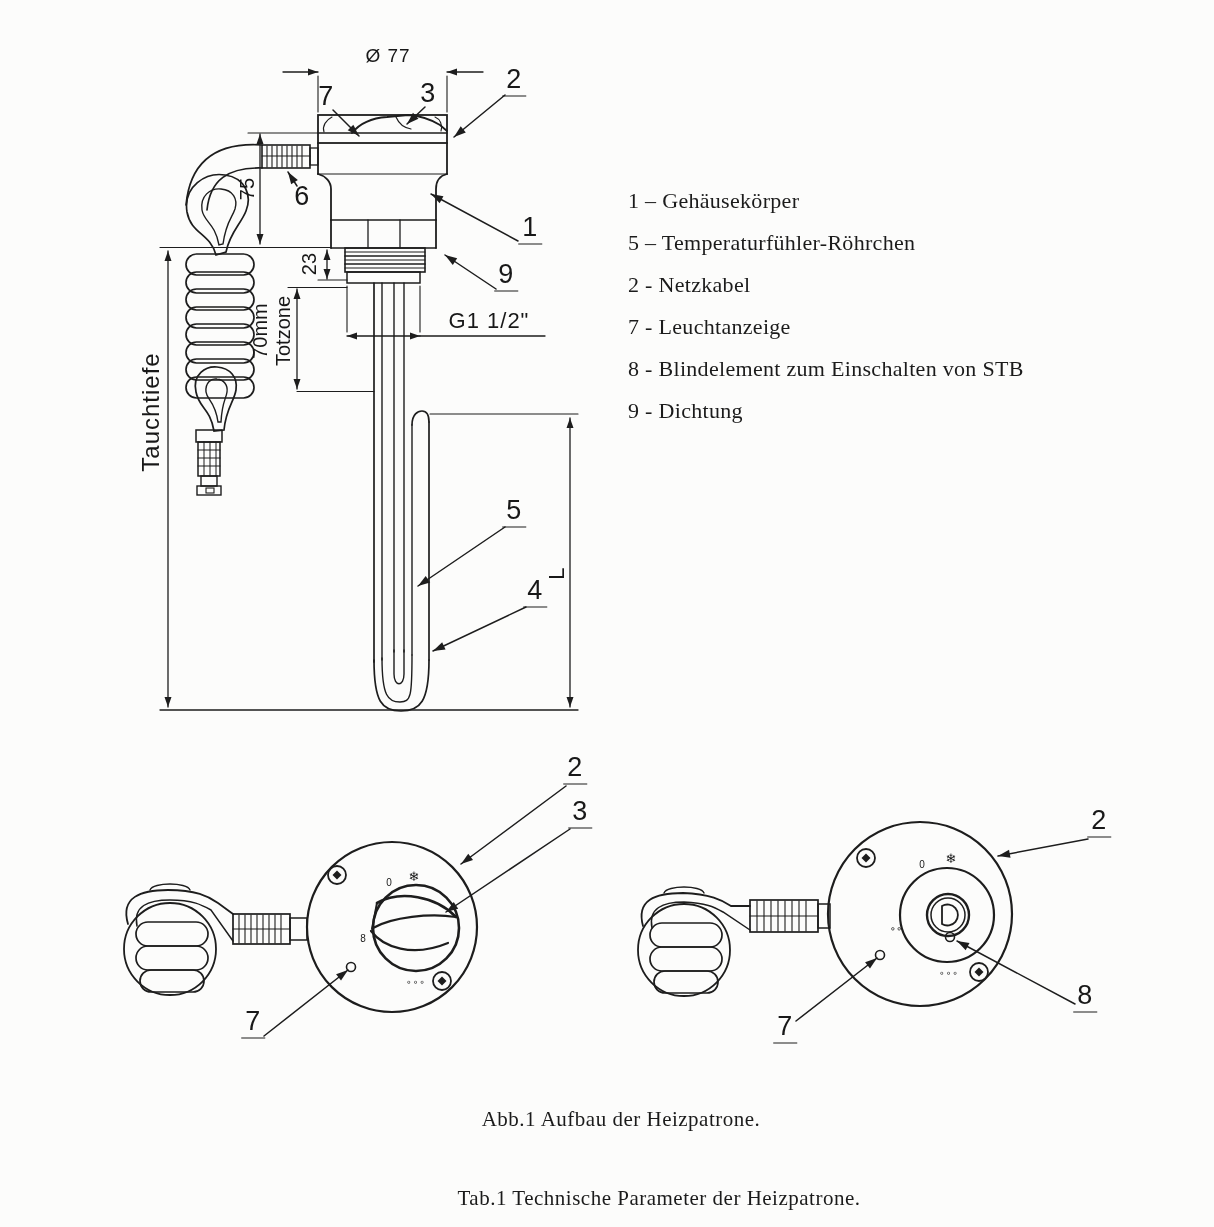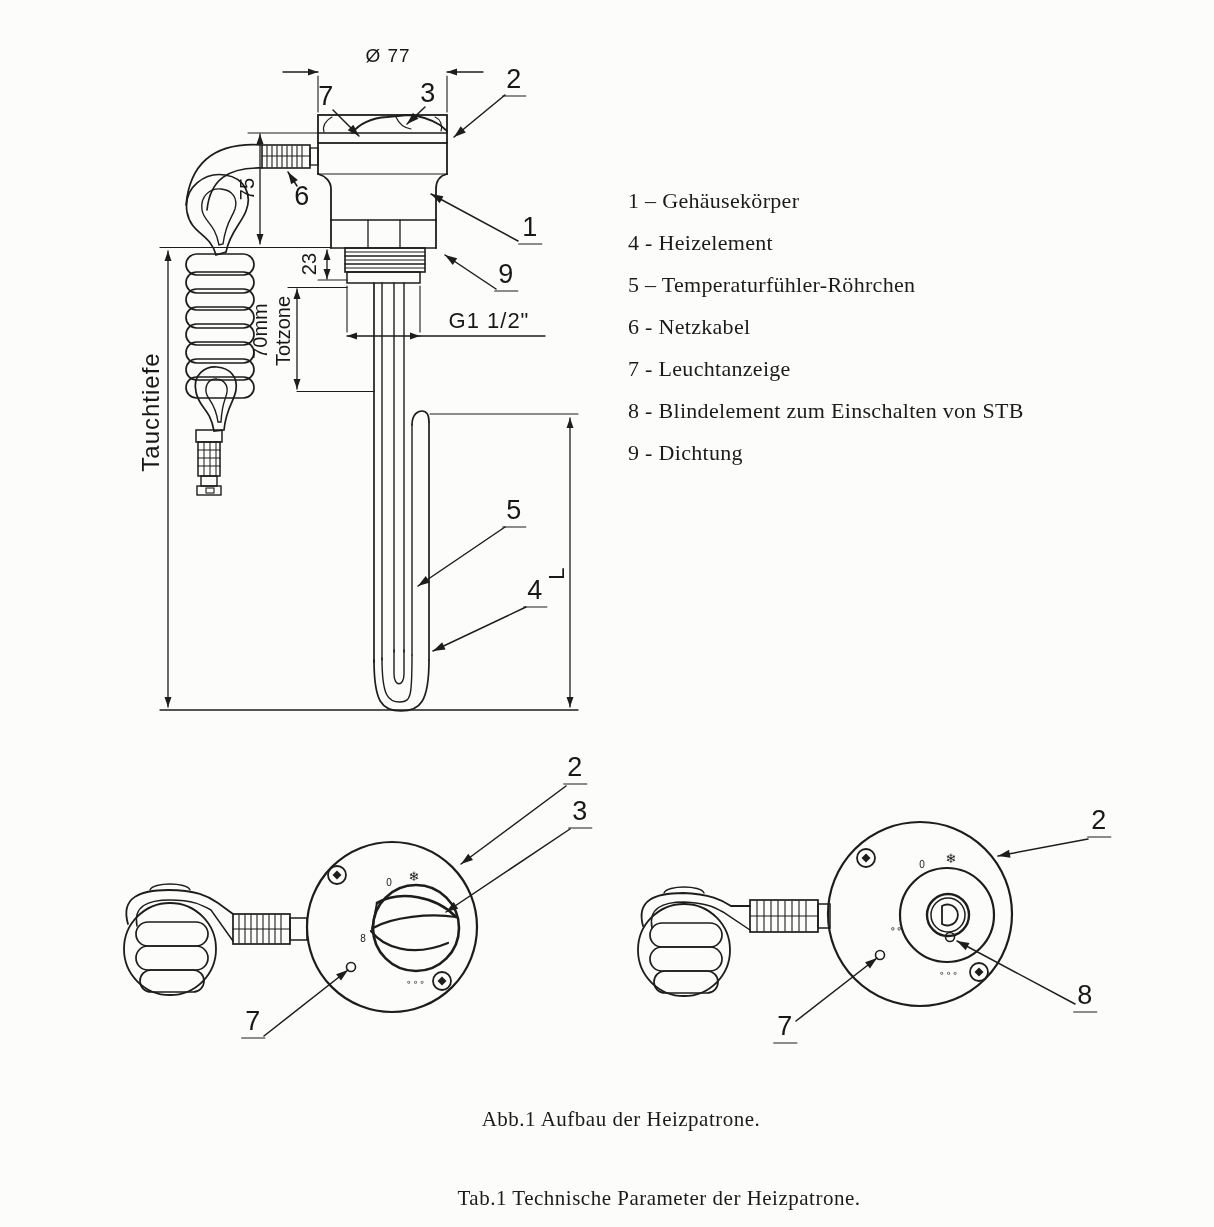--- a/index.html
+++ b/index.html
@@ -265,23 +265,22 @@
 <span class="v dim" style="left:247px;top:189px">75</span>
 <span class="v dim" style="left:309px;top:264px">23</span>
 <span class="v dim" style="left:260px;top:331px">70mm</span>
 <span class="v dim" style="left:283px;top:331px">Totzone</span>
 <span class="v depth" style="left:151px;top:412px">Tauchtiefe</span>
 <span class="t thread" style="left:489px;top:321px">G1 1/2"</span>
 <span class="v thread" style="left:557px;top:573px">L</span>
 
 <ol class="legend">
   <li>1 – Gehäusekörper</li>
-  <li>4 - Heizelement</li>
   <li>5 – Temperaturfühler-Röhrchen</li>
-  <li>6 - Netzkabel</li>
+  <li>2 - Netzkabel</li>
   <li>7 - Leuchtanzeige</li>
   <li>8 - Blindelement zum Einschalten von STB</li>
   <li>9 - Dichtung</li>
 </ol>
 
 <span class="t co u" style="left:575px;top:768px">2</span>
 <span class="t co u" style="left:580px;top:812px">3</span>
 <span class="t co u" style="left:253px;top:1022px">7</span>
 <span class="t mark-frost" style="left:414px;top:876px">❄</span>
 <span class="t mark" style="left:389px;top:882px">0</span>

